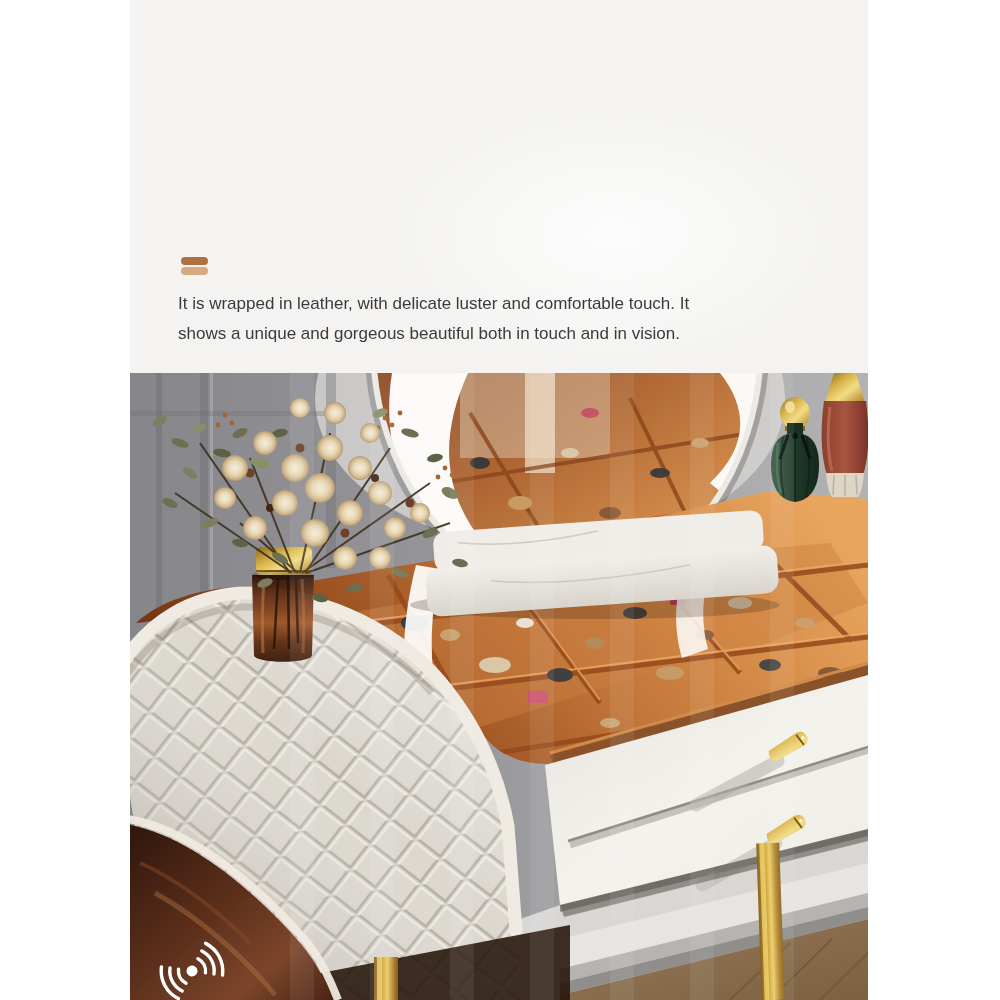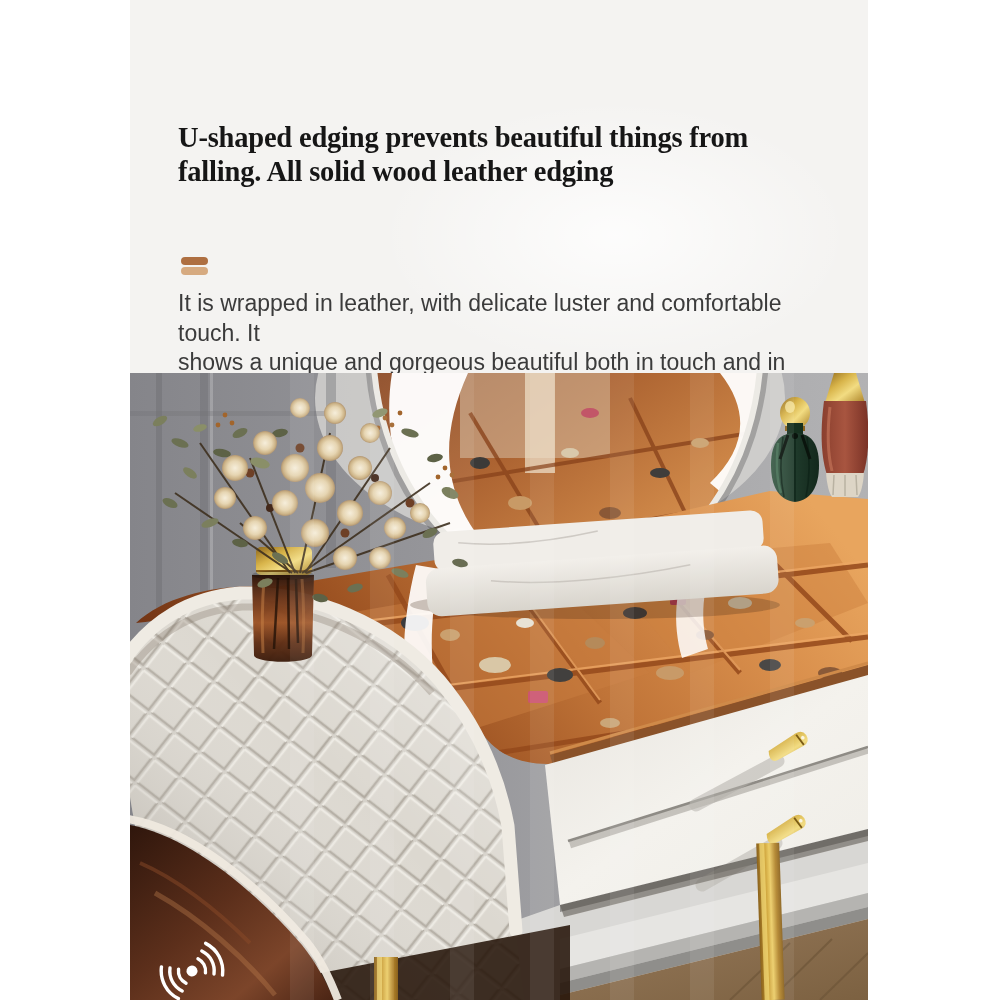--- a/index.html
+++ b/index.html
@@ -10,37 +10,33 @@
   .glow{position:absolute;left:250px;top:100px;width:470px;height:270px;
         background:radial-gradient(closest-side,rgba(255,255,255,.8),rgba(255,255,255,0));}
   .headline{position:absolute;left:48px;top:121px;width:620px;margin:0;
             font-family:"Liberation Serif",serif;font-weight:700;font-size:28.5px;line-height:34px;
             color:#161616;letter-spacing:-.2px;}
   .headline span{display:block;}
   .divider-ic{position:absolute;left:51px;top:257px;width:27px;height:18px;}
   .divider-ic i{display:block;width:27px;height:7.5px;border-radius:4px;}
   .divider-ic i.b1{margin-bottom:2.5px;}
   .bodytext{position:absolute;left:48px;top:289px;width:660px;margin:0;
-            font-size:23px;line-height:29.5px;color:#3b3b3b;}
+            font-size:17px;line-height:29.5px;color:#3b3b3b;}
   .bodytext span{display:block;}
   .photo{position:absolute;left:0;top:373px;width:738px;height:627px;overflow:hidden;background:#98989a;}
   .photo svg{display:block;}
 </style>
 </head>
 <body>
 
 <div class="canvas">
   <div class="content-col">
 
     <div class="top-panel" style="background: rgb(244, 243, 241);">
       <div class="glow"></div>
-      <h1 class="headline" style="color: rgb(22, 22, 22);">
-        <span>U-shaped edging prevents beautiful things from</span>
-        <span>falling. All solid wood leather edging</span>
-      </h1>
       <div class="divider-ic">
         <i class="b1" id="bar-top" style="background: rgb(174, 111, 65);"></i>
         <i id="bar-bottom" style="background: rgb(214, 170, 128);"></i>
       </div>
       <p class="bodytext" style="color: rgb(59, 59, 59);">
         <span>It is wrapped in leather, with delicate luster and comfortable touch. It</span>
         <span>shows a unique and gorgeous beautiful both in touch and in vision.</span>
       </p>
     </div>
 

